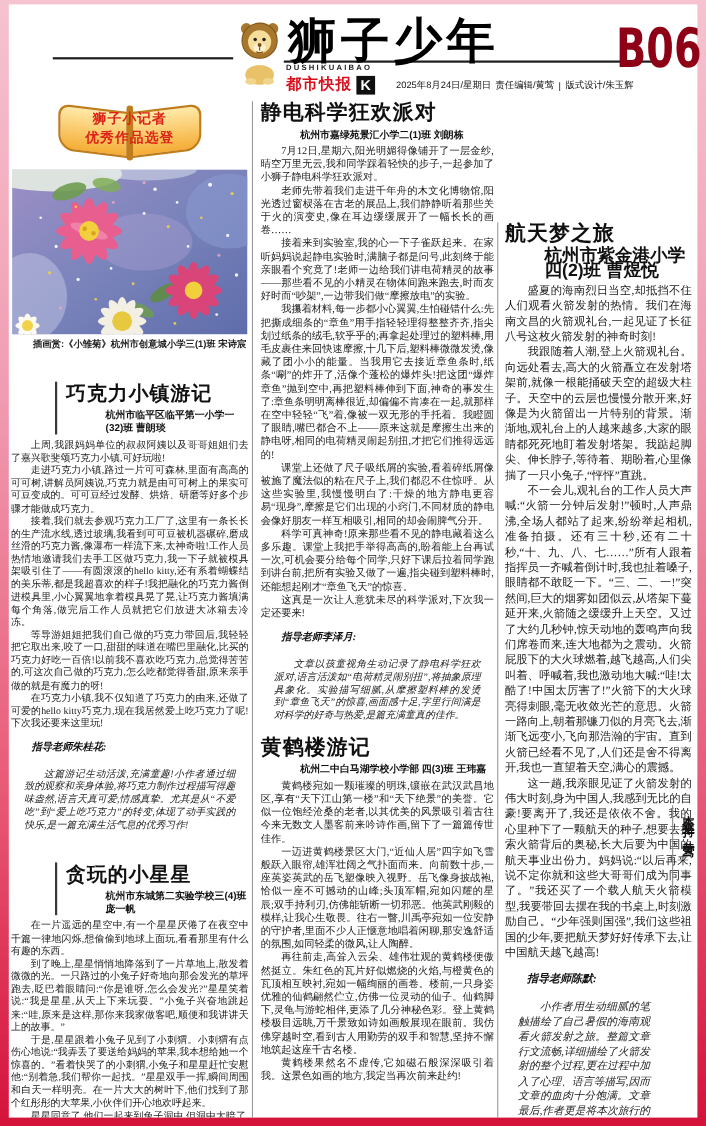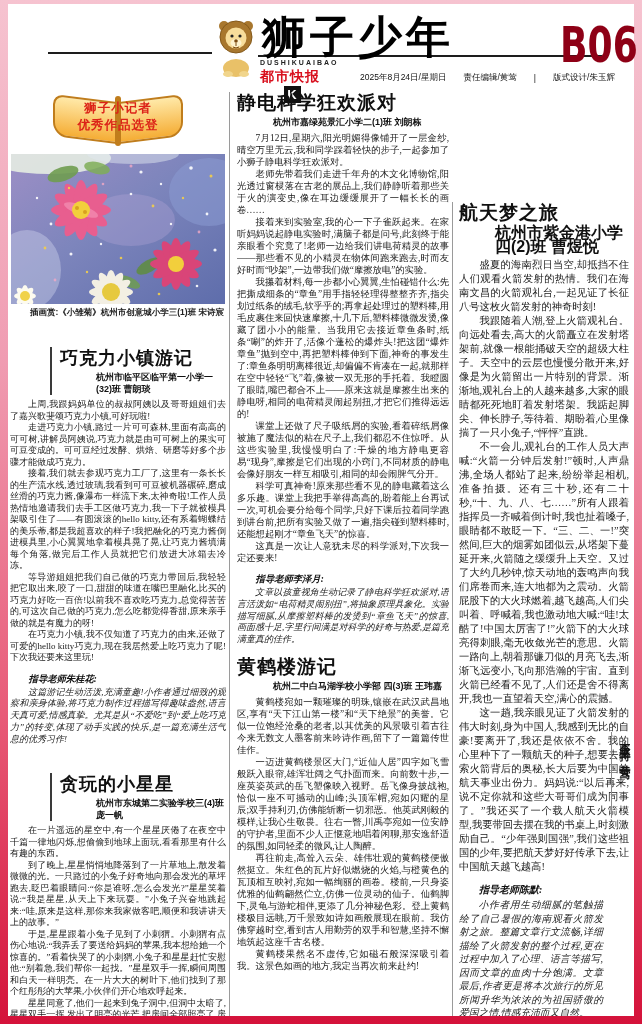--- a/index.html
+++ b/index.html
@@ -8,25 +8,25 @@
         font-family:"Liberation Sans","DejaVu Sans",sans-serif;}
   .inner{position:absolute;left:8px;right:8px;top:4px;bottom:8px;background:#ffffff;}
 
   
   .hdr{position:absolute;left:0;top:10px;width:100%;height:86px;}
   .rule-left{position:absolute;left:40px;top:38px;width:164px;height:2px;background:#1d1d1d;}
   .rule-right{position:absolute;left:250px;top:41px;width:344px;height:2px;background:#1d1d1d;}
   .lion{position:absolute;left:205px;top:2px;}
   .paper-title{position:absolute;left:254px;top:-6px;font-size:44px;font-weight:700;letter-spacing:4px;color:#000;}
   .pinyin{position:absolute;left:252px;top:45px;font-size:7px;font-weight:700;letter-spacing:2px;color:#222;}
-  .brand-row{position:absolute;left:252px;top:54px;display:flex;align-items:center;flex-direction:column;}
+  .brand-row{position:absolute;left:252px;top:54px;display:flex;align-items:center;}
   .brand{color:#d8101e;font-weight:700;font-size:14px;letter-spacing:1px;}
   .k-logo{display:inline-block;margin-left:4px;width:17px;height:17px;background:#101010;color:#fff;
           font-weight:900;font-size:13px;text-align:center;line-height:17px;}
-  .dateline{position:absolute;left:352px;top:58px;font-size:8.5px;color:#111;display:flex;align-items:center;gap:17px;white-space:nowrap;}
+  .dateline{position:absolute;left:352px;top:58px;font-size:8.5px;color:#111;display:flex;align-items:center;gap:4px;white-space:nowrap;}
   .dl-sep{color:#111;font-weight:400;}
   .pagenum{position:absolute;right:-4px;top:2px;font-size:44px;font-weight:900;color:#8e0016;
            transform:scale(0.82,1.12);transform-origin:right top;font-family:"DejaVu Sans",sans-serif;letter-spacing:0;}
 
   
   .col{position:absolute;top:88px;height:924px;overflow:hidden;}
   .col1{left:2px;width:216px;}
   .col2{left:229px;width:212px;}
   .col3{left:451px;top:198px;height:814px;width:170px;}
   .vdiv{position:absolute;width:1px;background:#9a9a9a;}
@@ -56,21 +56,21 @@
   .a-byline{font-size:9px;font-weight:700;color:#111;margin-top:2px;line-height:12px;padding-left:36px;}
   .col3 .a-byline{font-size:16px;line-height:14px;}
   .bp{margin:0;font-family:"Liberation Serif","DejaVu Serif",serif;color:#1a1a1a;
       text-align:justify;text-indent:2em;}
   .col1 .bp{font-size:9px;line-height:11.5px;}
   .col2 .bp{font-size:9.3px;line-height:12px;}
   .col3 .bp{font-size:10.3px;line-height:14px;}
   .teacher{margin-top:9px;}
   .t-label{font-family:"Liberation Serif","DejaVu Serif",serif;font-style:italic;font-weight:700;
            font-size:9.3px;text-indent:2em;margin-bottom:1px;color:#111;}
-  .t-body{margin:0;font-family:"Liberation Serif","DejaVu Serif",serif;font-style:italic;color:#222;
+  .t-body{margin:12px;font-family:"Liberation Serif","DejaVu Serif",serif;font-style:italic;color:#222;
           text-align:justify;text-indent:2em;font-size:9px;line-height:11.8px;}
   .col3 .t-label{font-size:10px;}
   .col3 .t-body{font-size:9.8px;line-height:13.5px;}
   .col3 .teacher{margin-right:26px;}
 
   
   .host{position:absolute;right:2px;top:728px;writing-mode:vertical-rl;font-size:11px;font-weight:700;color:#111;
         letter-spacing:3px;border-left:1px solid #8a8a8a;padding-left:5px;height:86px;}
   .host .gap{display:inline-block;height:12px;}
 </style>

